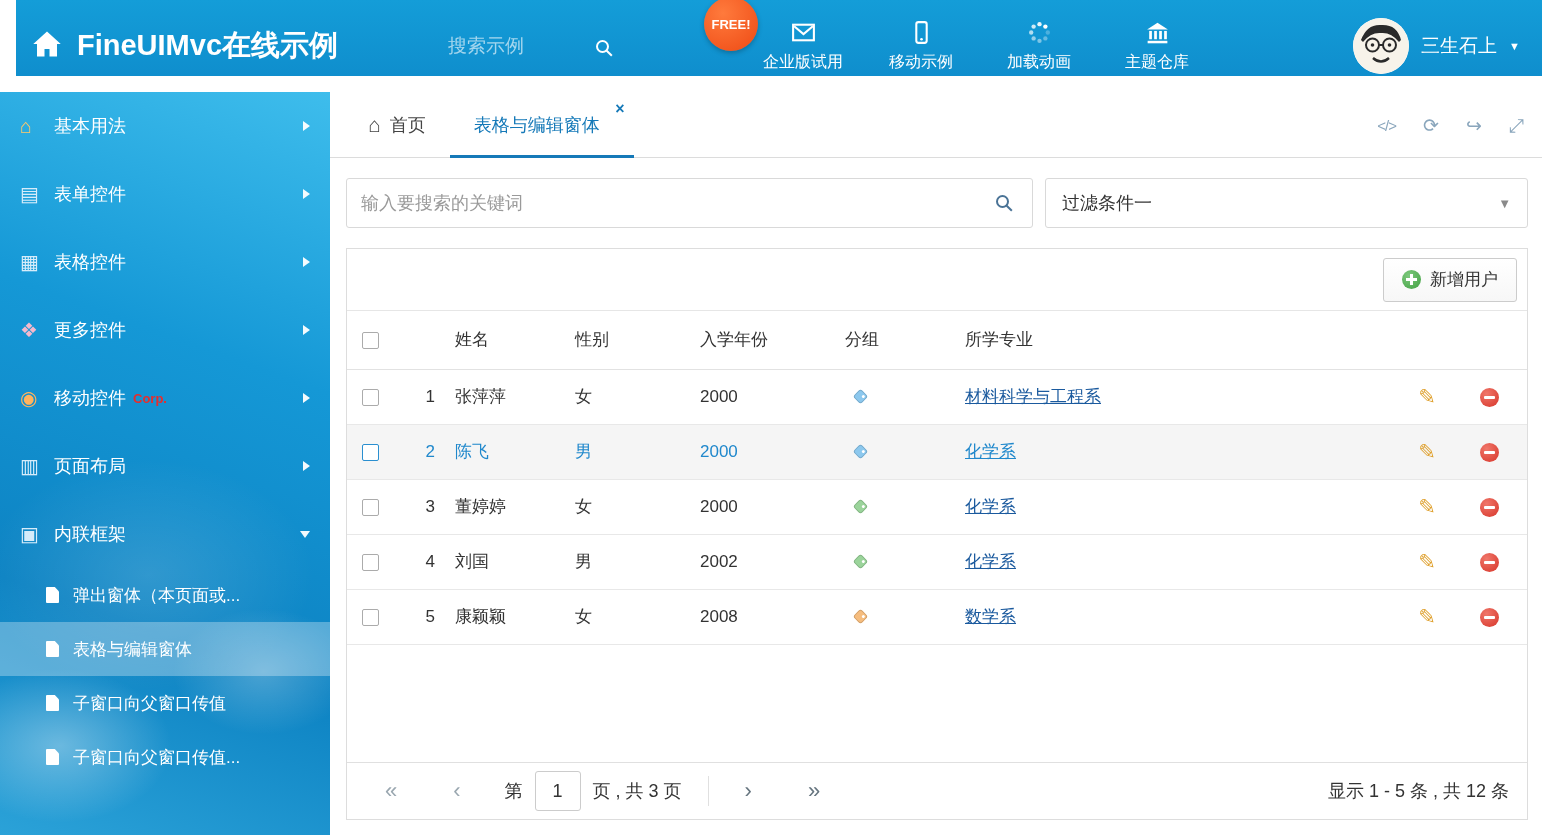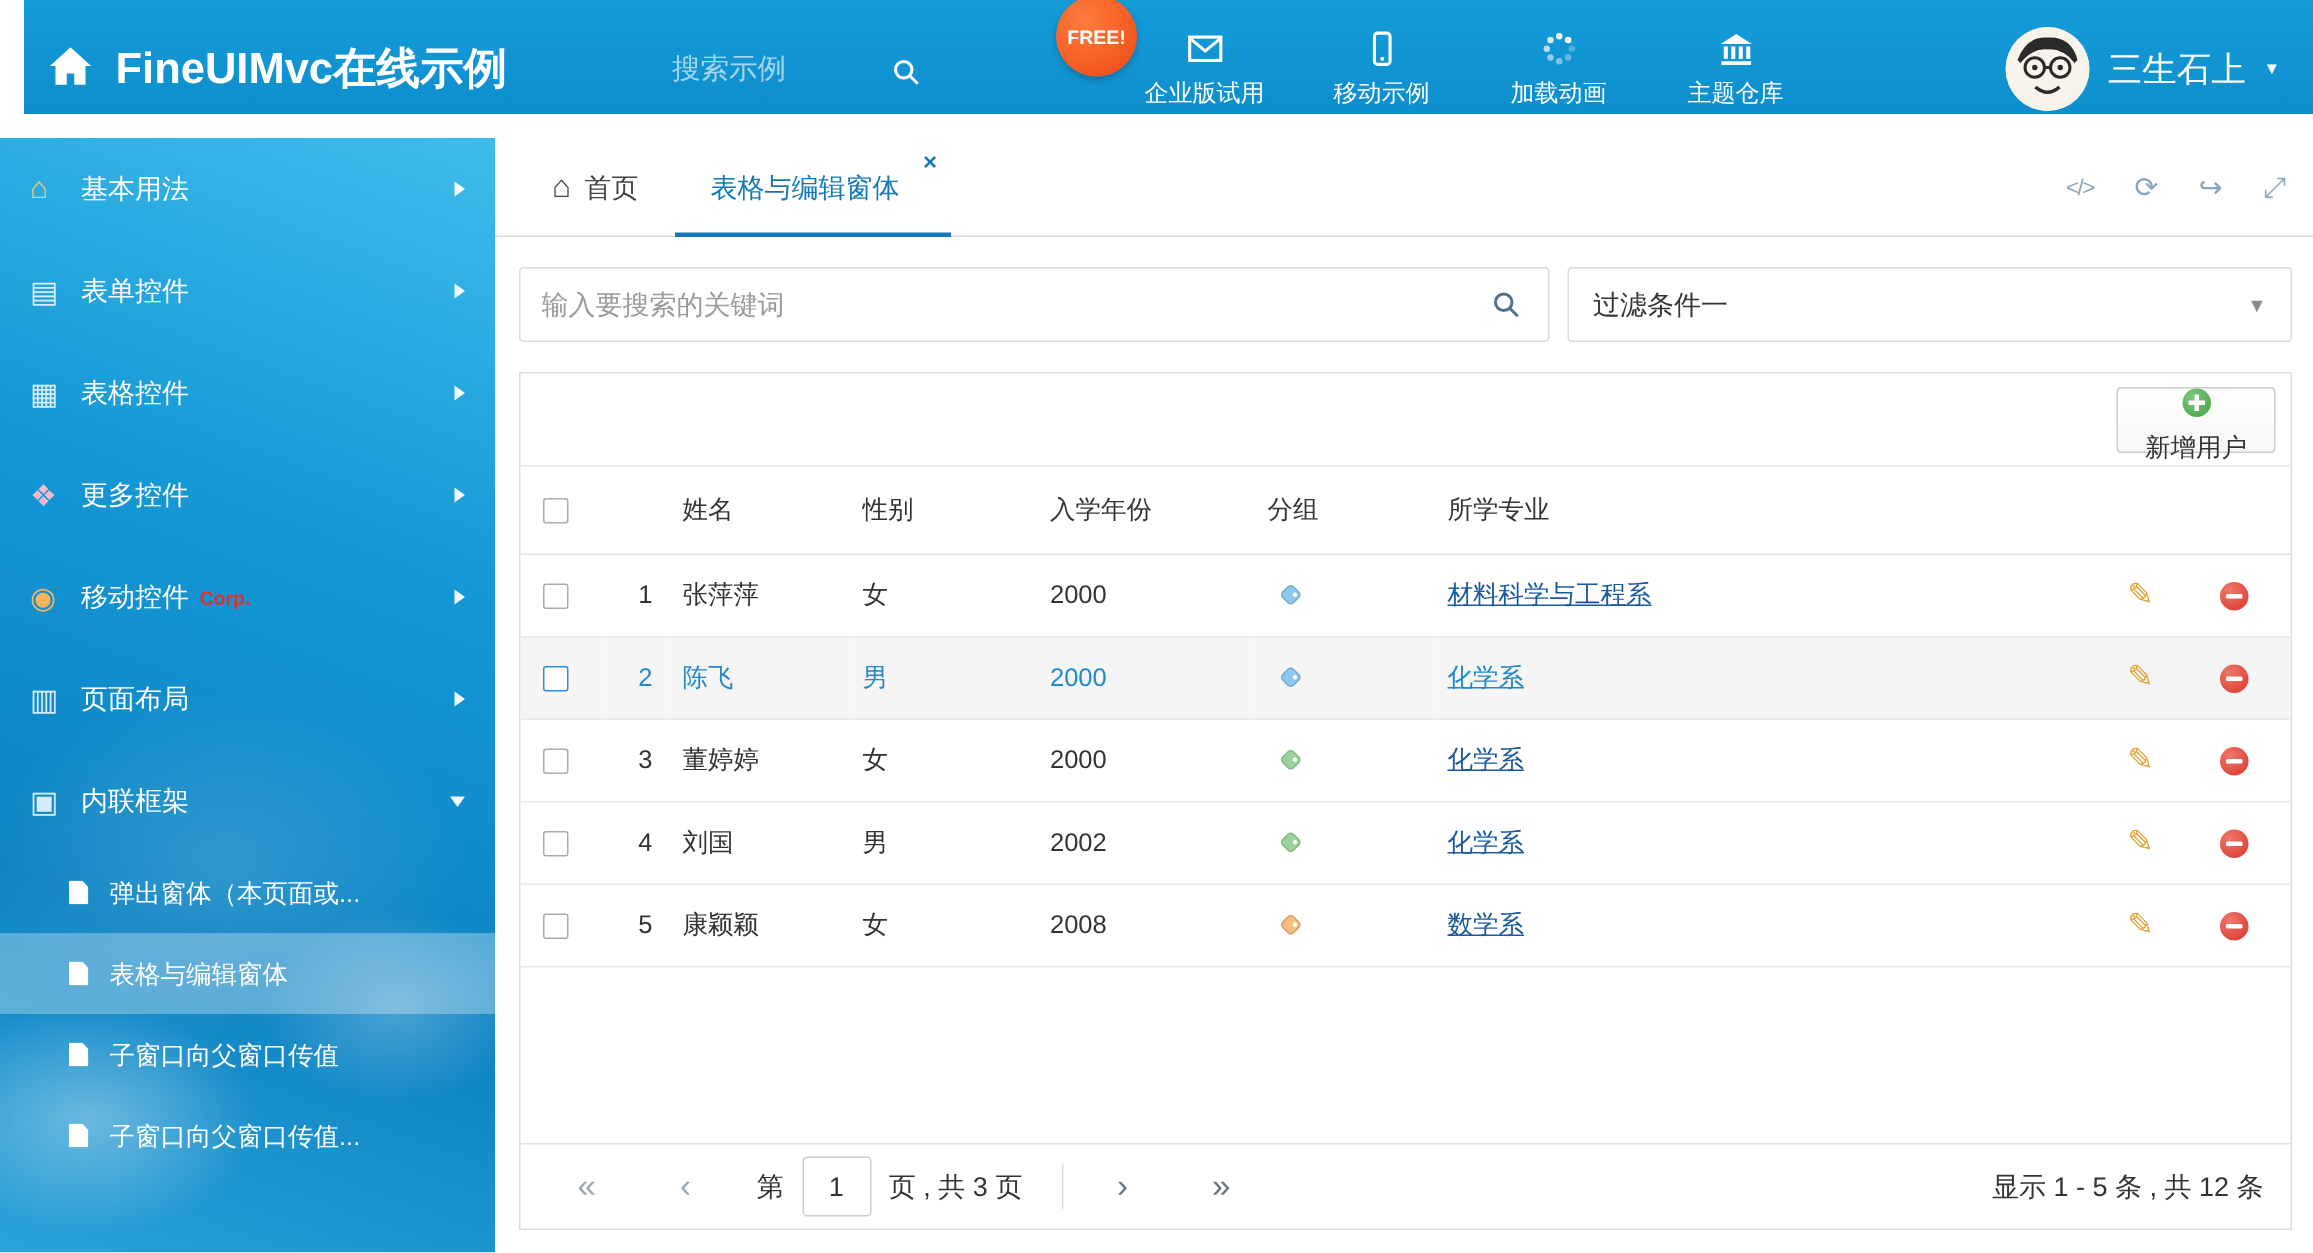--- a/index.html
+++ b/index.html
@@ -18,21 +18,21 @@
   .mag::after{content:'';position:absolute;width:8px;height:2px;background:#fff;right:-6px;bottom:-3px;transform:rotate(45deg);}
   .free-badge{position:absolute;left:688px;top:-3px;width:54px;height:54px;border-radius:50%;
     background:radial-gradient(circle at 35% 30%,#ff7a3c,#ee4a14);color:#fff;font-weight:bold;font-size:13px;
     display:flex;align-items:center;justify-content:center;z-index:6;box-shadow:0 2px 5px rgba(0,0,0,.25);}
   .hnav{position:absolute;left:744px;top:0;height:92px;display:flex;align-items:center;gap:32px;}
   .hnav-item{display:flex;flex-direction:column;align-items:center;gap:6px;cursor:pointer;min-width:86px;}
   .hnav-ico svg{width:27px;height:27px;display:block;}
   .hnav-label{color:#fff;font-size:16px;white-space:nowrap;}
   .user{position:absolute;right:22px;top:0;height:92px;display:flex;align-items:center;gap:12px;color:#fff;cursor:pointer;}
   .avatar{width:56px;height:56px;border-radius:50%;overflow:hidden;background:#fff;flex:none;}
-  .uname{font-size:23px;}
+  .uname{font-size:19px;}
   .user-caret{font-size:11px;}
 
   
   .sidebar{position:absolute;left:0;top:92px;width:330px;bottom:0;overflow:hidden;cursor:default;
     background:
       radial-gradient(160px 110px at 18% 88%, rgba(255,255,255,.34), rgba(255,255,255,0) 70%),
       radial-gradient(130px 90px at 80% 78%, rgba(255,255,255,.25), rgba(255,255,255,0) 70%),
       radial-gradient(230px 160px at 45% 65%, rgba(255,255,255,.14), rgba(255,255,255,0) 72%),
       linear-gradient(200deg,#3ebdec,#1598d6 35%,#0d83c3 70%,#2ba2d8);}
   .sb-item{height:68px;display:flex;align-items:center;padding:0 20px;color:#fff;font-size:18px;cursor:pointer;}
@@ -69,21 +69,21 @@
   .filterbox{flex:1;border:1px solid #d9d9d9;border-radius:3px;display:flex;align-items:center;
     padding:0 16px;font-size:18px;color:#333;cursor:pointer;background:#fff;gap:36px;}
   .dd-caret{margin-left:auto;color:#8a8a8a;font-size:13px;}
 
   .gridpanel{position:absolute;left:16px;right:14px;top:156px;bottom:15px;border:1px solid #ddd;
     display:flex;flex-direction:column;background:#fff;}
   .gtoolbar{height:62px;flex:none;display:flex;align-items:center;padding:0 10px;border-bottom:1px solid #e6e6e6;}
   .btn{display:inline-flex;align-items:center;gap:9px;height:44px;padding:0 18px;
     background:linear-gradient(#fff,#f7f7f7);border:1px solid #ccc;border-radius:3px;
     font-size:17px;color:#333;font-family:inherit;cursor:pointer;}
-  .btn-right{margin-left:auto;flex-direction:column;}
+  .btn-right{margin-left:auto;}
   .ico-minus,.del{display:inline-block;width:19px;height:19px;border-radius:50%;
     background:radial-gradient(circle at 35% 30%,#f0776a,#d7352a);position:relative;flex:none;vertical-align:middle;}
   .ico-minus::after,.del::after{content:'';position:absolute;left:4px;top:8px;width:11px;height:3px;background:#fff;border-radius:1px;}
   .ico-plus{display:inline-block;width:19px;height:19px;border-radius:50%;
     background:radial-gradient(circle at 35% 30%,#7cc87c,#43a143);position:relative;flex:none;}
   .ico-plus::before{content:'';position:absolute;left:4px;top:8px;width:11px;height:3px;background:#fff;}
   .ico-plus::after{content:'';position:absolute;left:8px;top:4px;width:3px;height:11px;background:#fff;}
 
   .gtable{flex:1;overflow:hidden;}
   table{width:100%;border-collapse:collapse;table-layout:fixed;font-size:17px;color:#333;}

